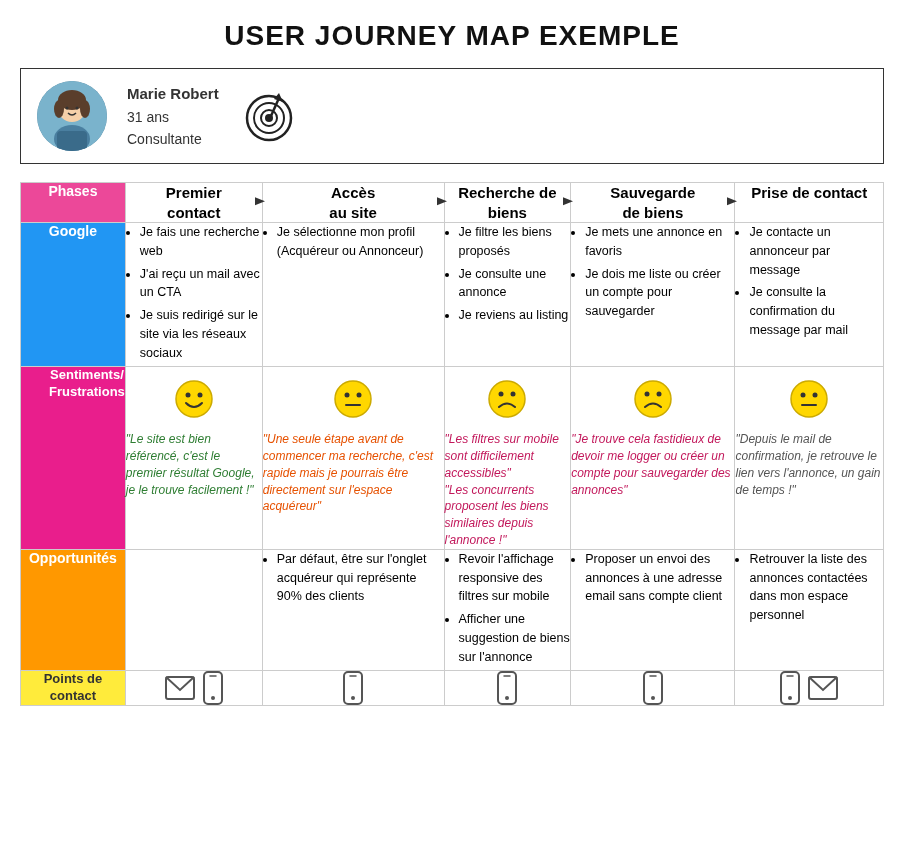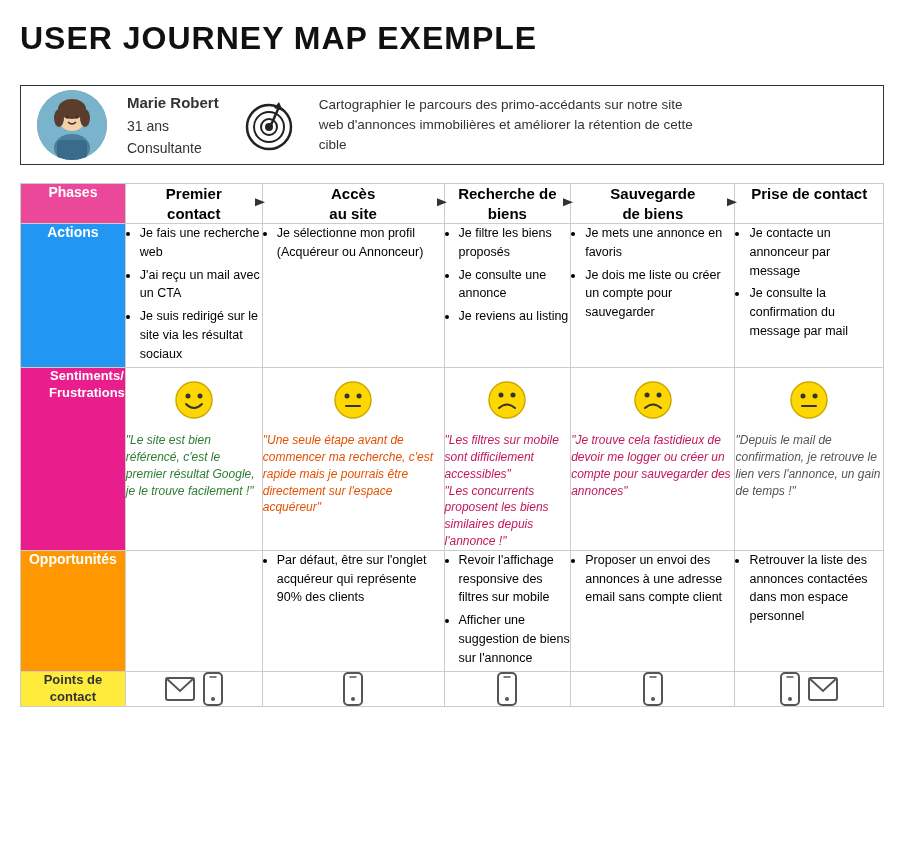--- a/index.html
+++ b/index.html
@@ -1,20 +1,20 @@
 <!DOCTYPE html>
 <html><head>
   <meta charset="utf-8">
   <style>
     * { box-sizing: border-box; margin: 0; padding: 0; }
     body { font-family: Arial, sans-serif; background: #fff; padding: 20px; width: 904px; }
     
-    h1 { font-size: 32px; font-weight: 900; letter-spacing: 1px; margin-bottom: 28px; color: #111; }
-    
-    .header-info { display: flex; align-items: center; border: 1.5px solid #333; padding: 4px 16px; margin-bottom: 18px; gap: 20px; }
+    h1 { font-size: 28px; font-weight: 900; letter-spacing: 1px; margin-bottom: 16px; color: #111; text-align: center; }
+    
+    .header-info { display: flex; align-items: center; border: 1.5px solid #333; padding: 12px 16px; margin-bottom: 18px; gap: 20px; }
     .avatar { width: 70px; height: 70px; border-radius: 50%; background: #5b8fa8; overflow: hidden; flex-shrink: 0; }
     .person-info { font-size: 14px; line-height: 1.6; color: #333; }
     .person-name { font-weight: bold; font-size: 15px; }
     .goal-icon { width: 60px; height: 60px; flex-shrink: 0; display: flex; align-items: center; justify-content: center; }
     .goal-text { font-size: 13.5px; color: #333; line-height: 1.5; max-width: 380px; }
 
     
     .journey-table { border-collapse: collapse; width: 100%; border: 1.5px solid #ccc; }
     .journey-table td, .journey-table th { border: 1.5px solid #ccc; vertical-align: top; padding: 0; }
     
@@ -91,21 +91,20 @@
 
       <circle cx="28" cy="30" r="22" fill="none" stroke="#222" stroke-width="2.5"></circle>
       <circle cx="28" cy="30" r="15" fill="none" stroke="#222" stroke-width="2"></circle>
       <circle cx="28" cy="30" r="8" fill="none" stroke="#222" stroke-width="2"></circle>
       <circle cx="28" cy="30" r="4" fill="#222"></circle>
 
       <line x1="38" y1="10" x2="30" y2="28" stroke="#222" stroke-width="2.5"></line>
       <polygon points="38,5 42,14 33,11" fill="#222"></polygon>
     </svg>
   </div>
-  <div class="goal-text">Cartographier le parcours des primo-accédants sur notre site web d'annonces immobilières et améliorer la rétention de cette cible</div>
 </div>
 
 <table class="journey-table">
 
   <tbody>
       <tr>
     <td class="row-label label-phases">
       <span>Phases</span>
     </td>
     <td class="phase-header" style="position:relative;">
@@ -140,27 +139,27 @@
             </svg>
       </div>
     </td>
     <td class="phase-header">
       Prise de contact
     </td>
   </tr>
 
   <tr>
     <td class="row-label label-actions">
-      <span>Actions</span>
+      <span>Google</span>
     </td>
     <td class="action-cell">
       <ul>
         <li>Je fais une recherche web</li>
         <li>J'ai reçu un mail avec un CTA</li>
-        <li>Je suis redirigé sur le site via les résultat sociaux</li>
+        <li>Je suis redirigé sur le site via les réseaux sociaux</li>
       </ul>
     </td>
     <td class="action-cell">
       <ul>
         <li>Je sélectionne mon profil (Acquéreur ou Annonceur)</li>
       </ul>
     </td>
     <td class="action-cell">
       <ul>
         <li>Je filtre les biens proposés</li>

